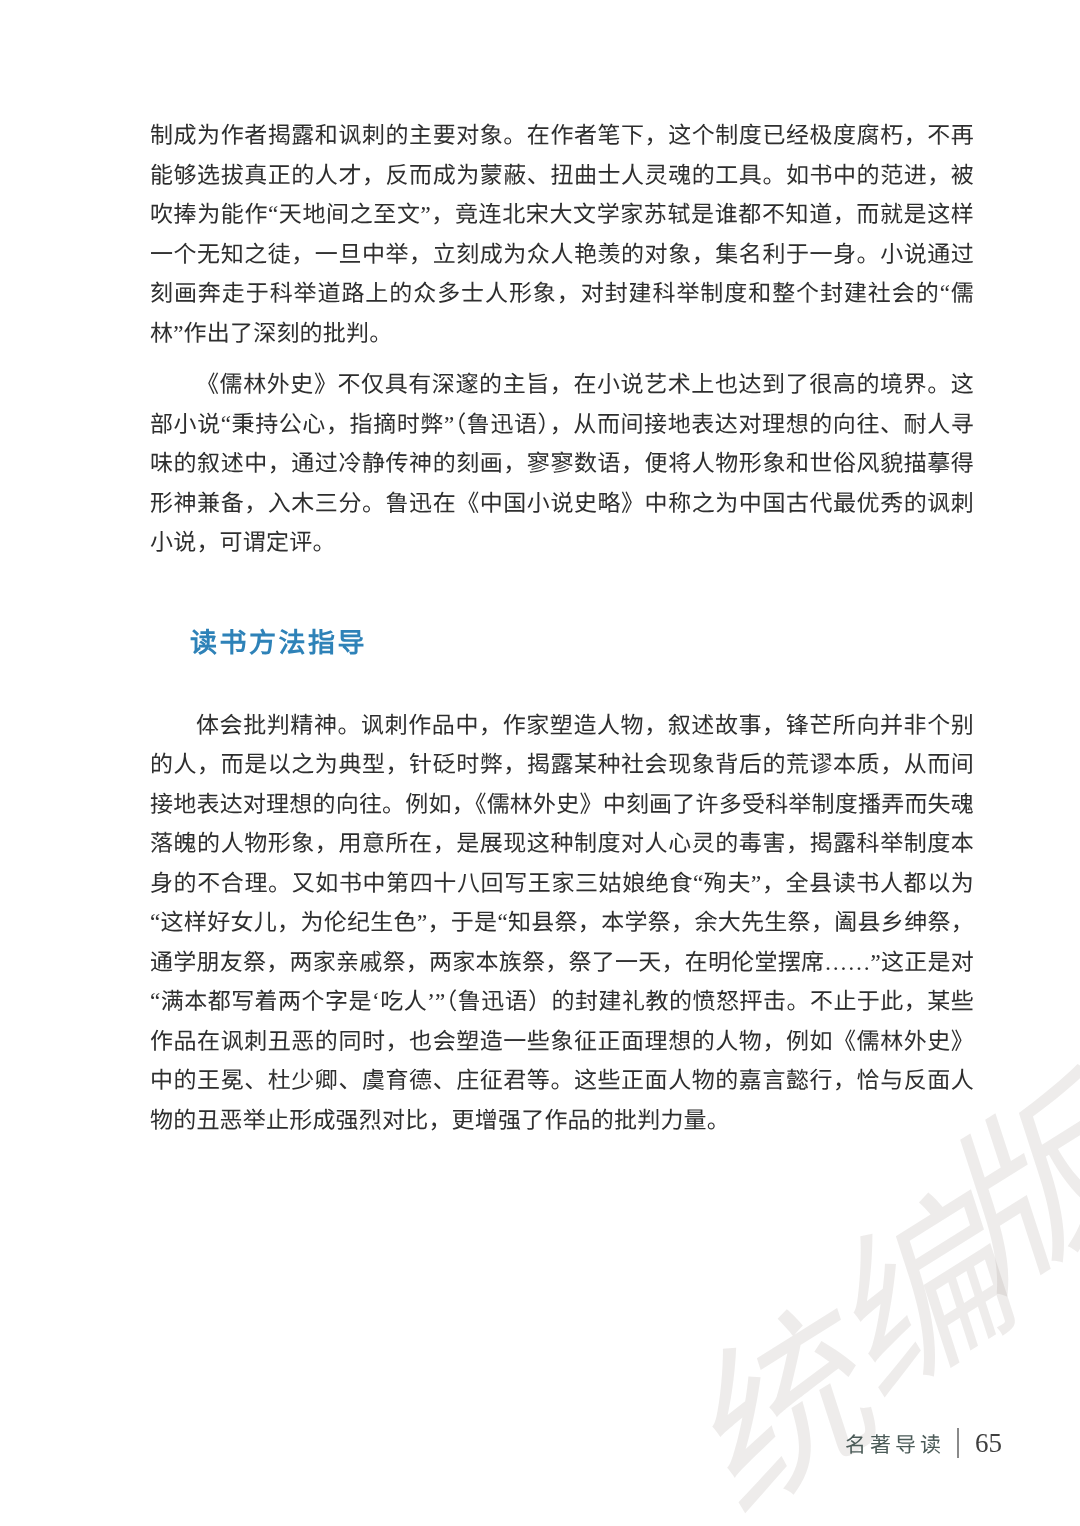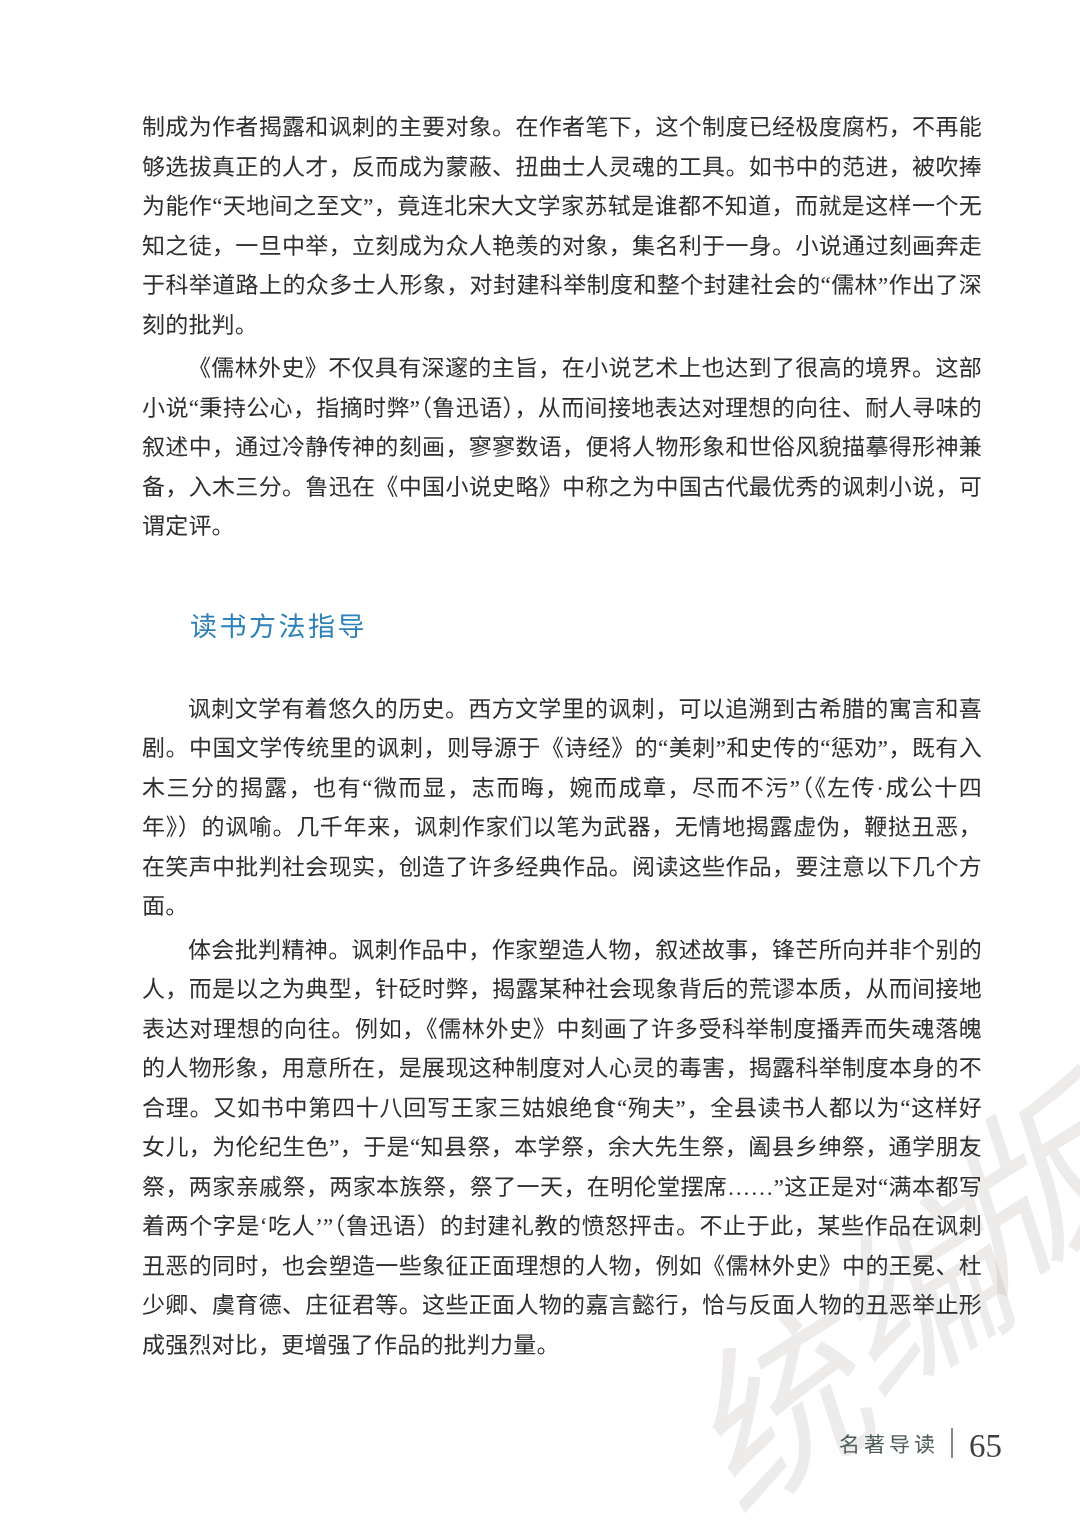--- a/index.html
+++ b/index.html
@@ -34,34 +34,34 @@
   .wm-1 { left: 830px;  top: 1215px; }
   .wm-2 { left: 945px;  top: 1105px; }
   
   .content {
     position: absolute;
     left: 138px; top: 104px;
     width: 848px;
     z-index: 1;
   }
   p.body-text {
-    margin: 4px;
+    margin: 12px;
     font-size: 23px;
     line-height: 39.5px;
     text-align: justify;
     color: #2e2e2e;
     letter-spacing: 0.2px;
     font-family: Liberation Serif, serif;
   }
   p.indent { text-indent: 2em; }
   .section-heading {
     margin: 63px 0 46px 52px;
     font-size: 27px;
     line-height: 34px;
-    font-weight: normal;
+    font-weight: bold;
     letter-spacing: 2.5px;
     color: #2e82b8;
   }
   
   .footer {
     position: absolute;
     right: 78px; top: 1428px;
     display: flex;
     align-items: flex-start;
     z-index: 1;
@@ -70,21 +70,21 @@
     font-size: 21px;
     letter-spacing: 4px;
     color: #4b5b58;
   }
   .footer-divider {
     width: 2px; height: 30px;
     background: #8a8a8a;
     margin: 0 16px 0 12px;
   }
   .footer-page {
-    font-size: 33px;
+    font-size: 27px;
     color: #3f3f3f;
     font-family: "Liberation Serif", "DejaVu Serif", serif;
   }
 </style>
 </head>
 <body>
 
 <div class="page">
 
   <div class="watermark">
@@ -92,21 +92,20 @@
     <span class="wm-1">编</span>
     <span class="wm-2">版</span>
   </div>
 
   <div class="content">
     <p class="body-text">制成为作者揭露和讽刺的主要对象。在作者笔下，这个制度已经极度腐朽，不再能够选拔真正的人才，反而成为蒙蔽、扭曲士人灵魂的工具。如书中的范进，被吹捧为能作“天地间之至文”，竟连北宋大文学家苏轼是谁都不知道，而就是这样一个无知之徒，一旦中举，立刻成为众人艳羡的对象，集名利于一身。小说通过刻画奔走于科举道路上的众多士人形象，对封建科举制度和整个封建社会的“儒林”作出了深刻的批判。</p>
     <p class="body-text indent">《儒林外史》不仅具有深邃的主旨，在小说艺术上也达到了很高的境界。这部小说“秉持公心，指摘时弊”（鲁迅语），从而间接地表达对理想的向往、耐人寻味的叙述中，通过冷静传神的刻画，寥寥数语，便将人物形象和世俗风貌描摹得形神兼备，入木三分。鲁迅在《中国小说史略》中称之为中国古代最优秀的讽刺小说，可谓定评。</p>
 
     <h2 class="section-heading">读书方法指导</h2>
 
-    <p class="body-text indent">讽刺文学有着悠久的历史。西方文学里的讽刺，可以追溯到古希腊的寓言和喜剧。中国文学传统里的讽刺，则导源于《诗经》的“美刺”和史传的“惩劝”，既有入木三分的揭露，也有“微而显，志而晦，婉而成章，尽而不污”（《左传·成公十四年》）的讽喻。几千年来，讽刺作家们以笔为武器，无情地揭露虚伪，鞭挞丑恶，在笑声中批判社会现实，创造了许多经典作品。阅读这些作品，要注意以下几个方面。</p>
     <p class="body-text indent">体会批判精神。讽刺作品中，作家塑造人物，叙述故事，锋芒所向并非个别的人，而是以之为典型，针砭时弊，揭露某种社会现象背后的荒谬本质，从而间接地表达对理想的向往。例如，《儒林外史》中刻画了许多受科举制度播弄而失魂落魄的人物形象，用意所在，是展现这种制度对人心灵的毒害，揭露科举制度本身的不合理。又如书中第四十八回写王家三姑娘绝食“殉夫”，全县读书人都以为“这样好女儿，为伦纪生色”，于是“知县祭，本学祭，余大先生祭，阖县乡绅祭，通学朋友祭，两家亲戚祭，两家本族祭，祭了一天，在明伦堂摆席……”这正是对“满本都写着两个字是‘吃人’”（鲁迅语）的封建礼教的愤怒抨击。不止于此，某些作品在讽刺丑恶的同时，也会塑造一些象征正面理想的人物，例如《儒林外史》中的王冕、杜少卿、虞育德、庄征君等。这些正面人物的嘉言懿行，恰与反面人物的丑恶举止形成强烈对比，更增强了作品的批判力量。</p>
   </div>
 
   <div class="footer">
     <span class="footer-label">名著导读</span>
     <span class="footer-divider"></span>
     <span class="footer-page">65</span>
   </div>
 
 </div>

